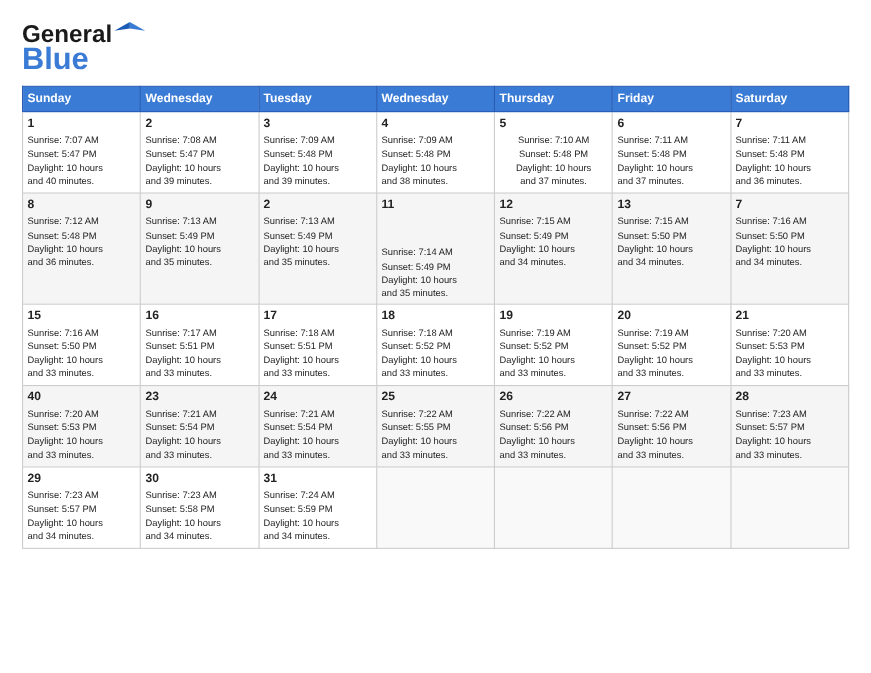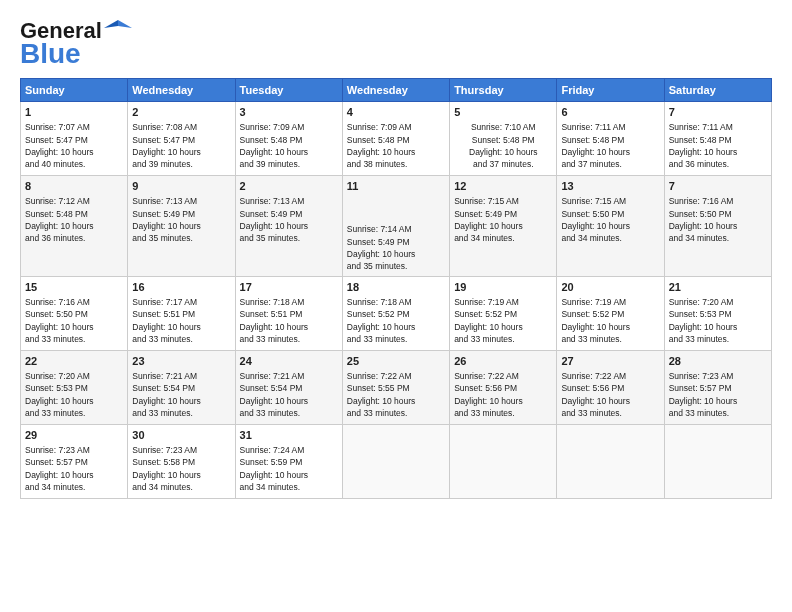--- a/index.html
+++ b/index.html
@@ -266,21 +266,21 @@
           <td>
             <span class="day-num">21</span>
             <div class="day-info" style="white-space: pre-line;">Sunrise: 7:20 AM
 Sunset: 5:53 PM
 Daylight: 10 hours
 and 33 minutes.</div>
           </td>
         </tr>
         <tr>
           <td>
-            <span class="day-num">22</span>
+            <span class="day-num">40</span>
             <div class="day-info" style="white-space: pre-line;">Sunrise: 7:20 AM
 Sunset: 5:53 PM
 Daylight: 10 hours
 and 33 minutes.</div>
           </td>
           <td>
             <span class="day-num">23</span>
             <div class="day-info" style="white-space: pre-line;">Sunrise: 7:21 AM
 Sunset: 5:54 PM
 Daylight: 10 hours

